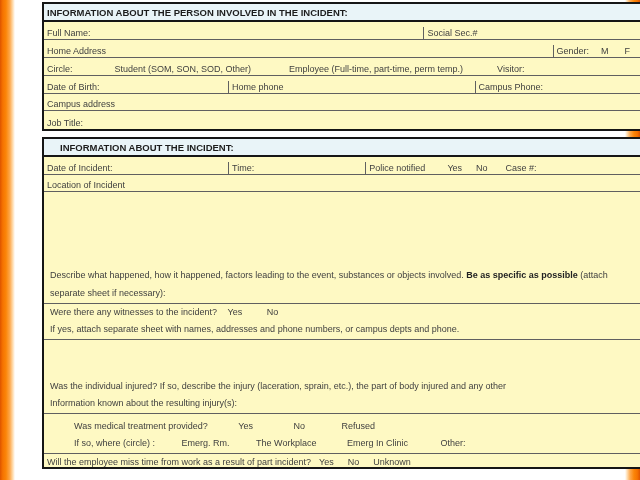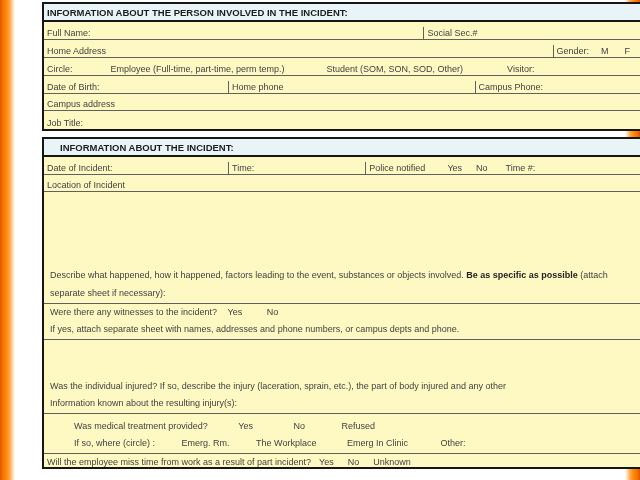--- a/index.html
+++ b/index.html
@@ -66,23 +66,23 @@
       <div class="cell grow">
         <span>Gender:</span>
         <span class="opt" style="margin-left:12px;">M</span>
         <span class="opt" style="margin-left:16px;">F</span>
       </div>
     </div>
 
     <div class="row h18">
       <div class="cell grow">
         <span>Circle:</span>
+        <span class="opt" style="margin-left:42px;">Student  (SOM, SON, SOD, Other)</span>
         <span class="opt" style="margin-left:38px;">Employee (Full-time, part-time, perm  temp.)</span>
-        <span class="opt" style="margin-left:42px;">Student  (SOM, SON, SOD, Other)</span>
-        <span class="opt" style="margin-left:44px;">Visitor:</span>
+        <span class="opt" style="margin-left:34px;">Visitor:</span>
       </div>
     </div>
 
     <div class="row h18">
       <div class="cell" style="width:29.5%;">
         <span>Date of Birth:</span>
       </div>
       <div class="cell" style="width:39.5%;">
         <span>Home phone</span>
       </div>
@@ -113,21 +113,21 @@
       <div class="cell" style="width:29.5%;">
         <span>Date of Incident:</span>
       </div>
       <div class="cell" style="width:22%;">
         <span>Time:</span>
       </div>
       <div class="cell grow">
         <span>Police notified</span>
         <span class="opt" style="margin-left:22px;">Yes</span>
         <span class="opt" style="margin-left:14px;">No</span>
-        <span class="opt" style="margin-left:18px;">Time #:</span>
+        <span class="opt" style="margin-left:18px;">Case #:</span>
       </div>
     </div>
 
     <div class="row h17">
       <div class="cell grow">
         <span>Location of Incident</span>
       </div>
     </div>
 
     <div class="row" style="height:112px;">

